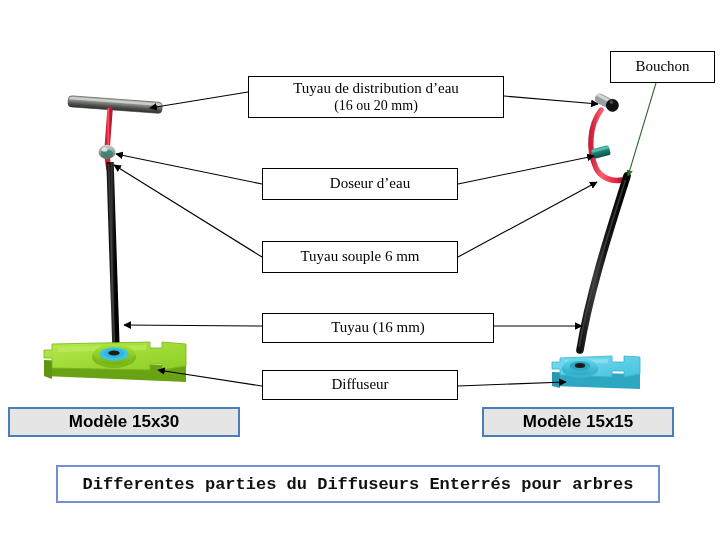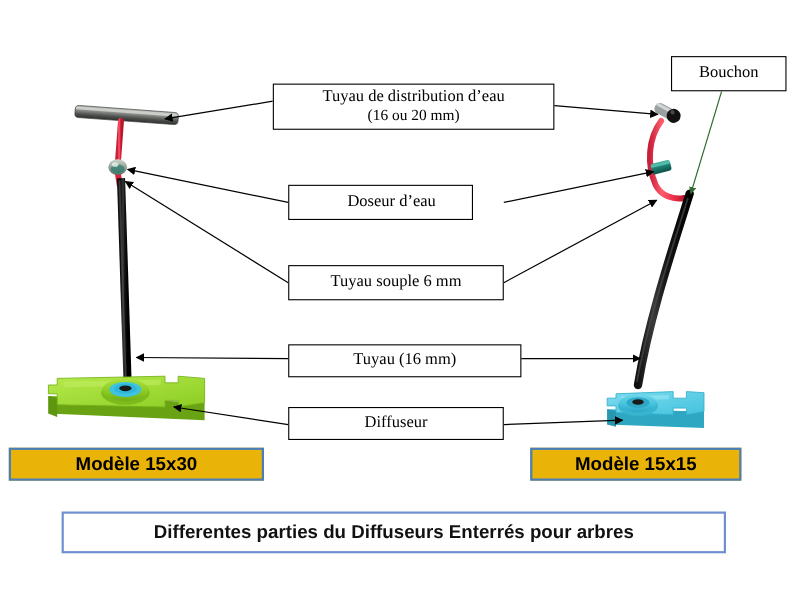--- a/index.html
+++ b/index.html
@@ -42,52 +42,52 @@
     text-align: center;
     display: flex;
     flex-direction: column;
     align-items: center;
     justify-content: center;
     z-index: 6;
   }
   .callout .l2 { font-size: 14px; }
 
   #callout-distribution { left: 248px; top: 76px;  width: 256px; height: 42px; }
-  #callout-doseur       { left: 262px; top: 168px; width: 168px; height: 32px; padding-left: 20px; }
+  #callout-doseur       { left: 262px; top: 168px; width: 196px; height: 32px; padding-left: 20px; }
   #callout-souple       { left: 262px; top: 241px; width: 196px; height: 32px; justify-content: center; }
-  #callout-tuyau16      { left: 262px; top: 313px; width: 212px; height: 30px; }
+  #callout-tuyau16      { left: 262px; top: 313px; width: 232px; height: 30px; }
   #callout-diffuseur    { left: 262px; top: 370px; width: 196px; height: 30px; }
   #callout-bouchon      { left: 610px; top: 51px;  width: 105px; height: 32px; font-family: Liberation Serif, serif; }
 
   
   .modelbox {
     position: absolute;
     box-sizing: border-box;
     border: 2px solid #4a7ebb;
-    background: #eab308;
+    background: #e5e5e5;
     font-family: "Liberation Sans", sans-serif;
     font-weight: bold;
     font-size: 17px;
     color: #000000;
     display: flex;
     align-items: center;
     justify-content: center;
     z-index: 6;
   }
   #model-left  { left: 8px;  top: 407px; width: 232px; height: 30px; }
   #model-right { left: 482px; top: 407px; width: 192px; height: 30px; }
 
   #title-banner {
     position: absolute;
     left: 56px; top: 465px;
     width: 604px; height: 38px;
     box-sizing: border-box;
     border: 2px solid #6f8fd0;
     background: #ffffff;
-    font-family: Liberation Sans, sans-serif;
+    font-family: Liberation Mono, monospace;
     font-weight: bold;
     font-size: 17px;
     color: #111111;
     display: flex;
     align-items: center;
     justify-content: center;
     z-index: 6;
   }
 
   

